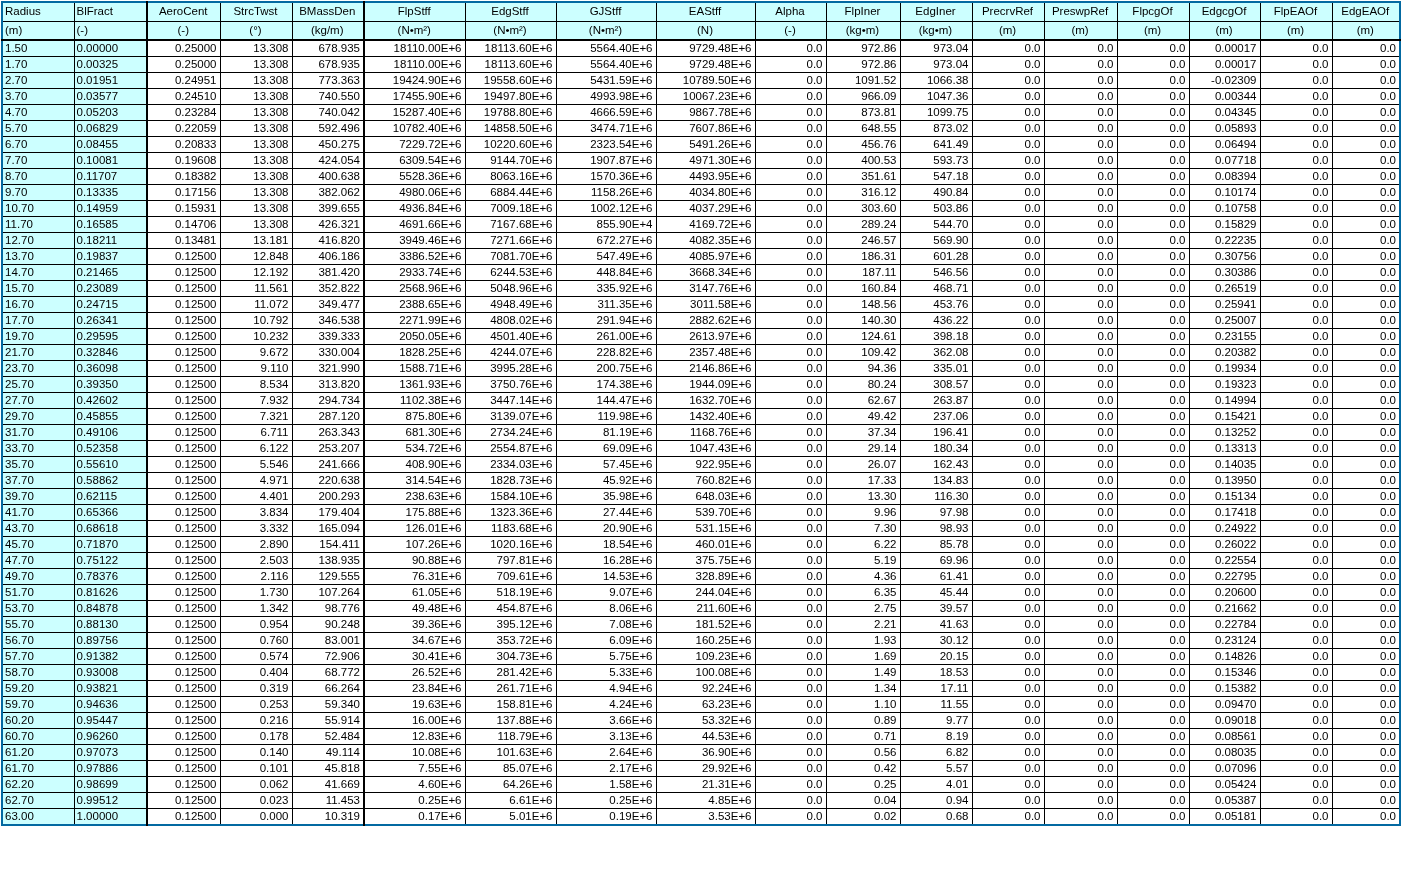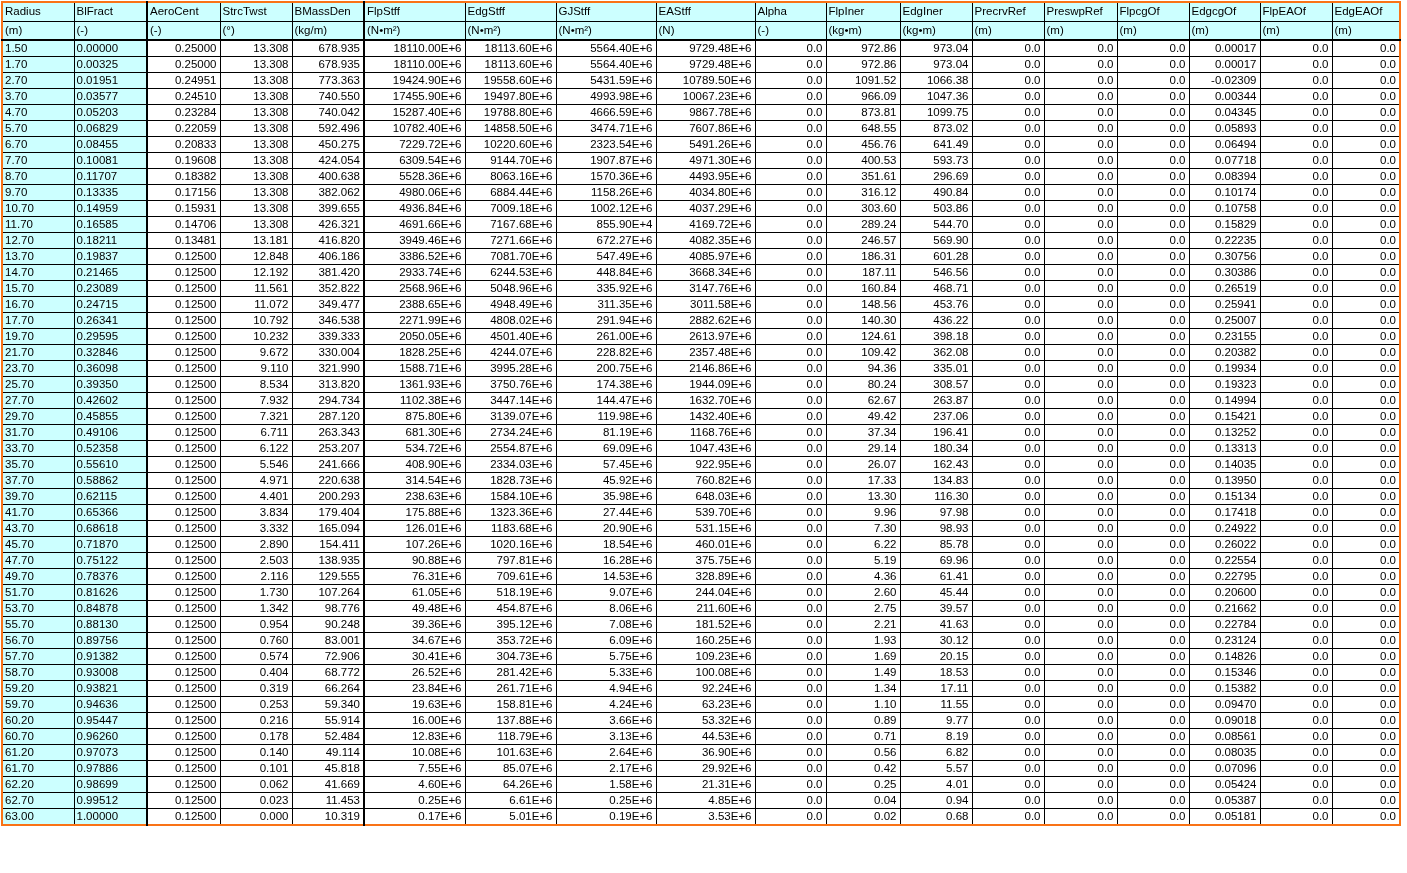--- a/index.html
+++ b/index.html
@@ -11,36 +11,36 @@
   .sheet {
     width: 1407px;
     height: 873px;
     background: #ffffff;
     overflow: hidden;
   }
   table.blade-table {
     border-collapse: collapse;
     table-layout: fixed;
     margin: 1px 0 0 1px;
-    border: 2px solid #f97316;
+    border: 2px solid #0369a1;
   }
   table.blade-table th,
   table.blade-table td {
     border: 1px solid #000;
     font-size: 11.5px;
     font-weight: normal;
     color: #000;
     padding: 0 3px 0 2px;
     white-space: nowrap;
     overflow: hidden;
     line-height: 1.2;
   }
   table.blade-table thead th {
     background: #ccffff;
-    text-align: left;
+    text-align: center;
     vertical-align: middle;
   }
   table.blade-table thead tr.name-row th { height: 18px; }
   table.blade-table thead tr.unit-row th { height: 17px; border-bottom: 2px solid #000; }
   table.blade-table thead th.left { text-align: left; }
   table.blade-table tbody td {
     height: 15px;
     text-align: right;
     background: #ffffff;
   }
@@ -283,21 +283,21 @@
           <td class="key b-right-thick">0.11707</td>
           <td>0.18382</td>
           <td>13.308</td>
           <td class="b-right-thick">400.638</td>
           <td>5528.36E+6</td>
           <td>8063.16E+6</td>
           <td>1570.36E+6</td>
           <td>4493.95E+6</td>
           <td>0.0</td>
           <td>351.61</td>
-          <td>296.69</td>
+          <td>547.18</td>
           <td>0.0</td>
           <td>0.0</td>
           <td>0.0</td>
           <td>0.08394</td>
           <td>0.0</td>
           <td>0.0</td>
         </tr>
         <tr>
           <td class="key">9.70</td>
           <td class="key b-right-thick">0.13335</td>
@@ -802,21 +802,21 @@
           <td class="key">51.70</td>
           <td class="key b-right-thick">0.81626</td>
           <td>0.12500</td>
           <td>1.730</td>
           <td class="b-right-thick">107.264</td>
           <td>61.05E+6</td>
           <td>518.19E+6</td>
           <td>9.07E+6</td>
           <td>244.04E+6</td>
           <td>0.0</td>
-          <td>2.60</td>
+          <td>6.35</td>
           <td>45.44</td>
           <td>0.0</td>
           <td>0.0</td>
           <td>0.0</td>
           <td>0.20600</td>
           <td>0.0</td>
           <td>0.0</td>
         </tr>
         <tr>
           <td class="key">53.70</td>

